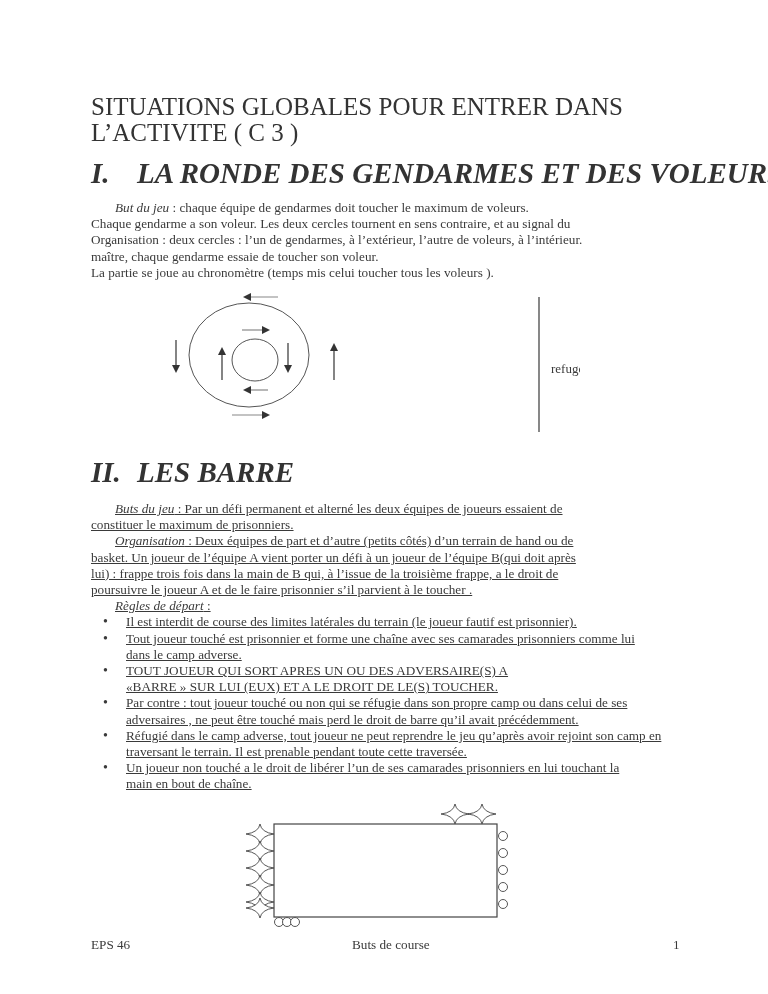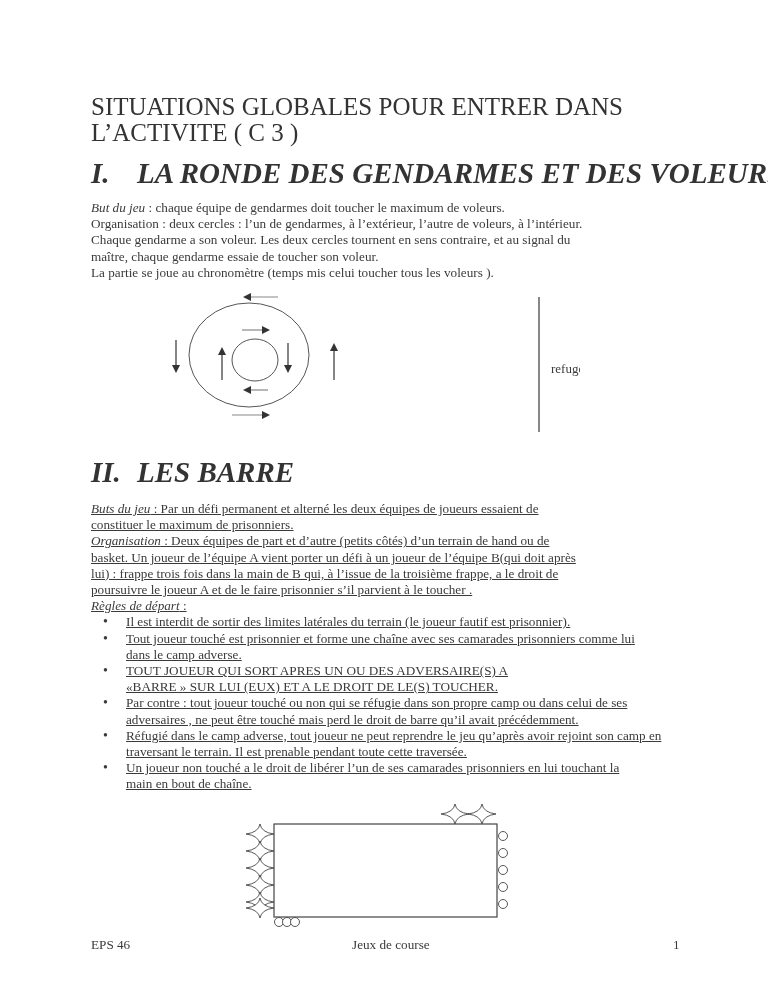--- a/index.html
+++ b/index.html
@@ -12,21 +12,21 @@
     .title {
       left: 91px; top: 94px; width: 600px;
       font-weight: normal; font-size: 25px; line-height: 26px; color: #333;
     }
     .h1 {
       left: 91px; top: 157px; font-size: 29px; font-weight: bold; font-style: italic; color: #333;
       white-space: nowrap;
     }
     .h1 .num { display: inline-block; width: 46px; }
     .para { font-size: 13.2px; line-height: 16.2px; color: #3a3a3a; }
-    .it { font-style: italic; }
+    .it { font-style: italic; margin-left: 24px; }
     .p1 { left: 91px; top: 200px; width: 640px; }
     .p1 div, .p2 div { white-space: nowrap; }
     .p2 { left: 91px; top: 501px; width: 640px; text-decoration: underline; }
     ul.rules {
       margin: 0; padding: 0; list-style: none;
     }
     ul.rules li { position: relative; padding-left: 35px; }
     ul.rules li::before {
       content: "\2022"; position: absolute; left: 12px; top: 0; font-size: 14px;
     }
@@ -40,22 +40,22 @@
   <div>SITUATIONS GLOBALES POUR ENTRER DANS</div>
   <div>L’ACTIVITE ( C 3 )</div>
 </div>
 
 <div class="abs h1">
   <span class="num">I.</span><span>LA RONDE DES GENDARMES ET DES VOLEURS</span>
 </div>
 
 <div class="abs para p1">
   <div><span class="it">But du jeu</span><span> : chaque équipe de gendarmes doit toucher le maximum de voleurs.</span></div>
+  <div>Chaque gendarme a son voleur. Les deux cercles tournent en sens contraire, et au signal du</div>
   <div>Organisation : deux cercles : l’un de gendarmes, à l’extérieur, l’autre de voleurs, à l’intérieur.</div>
-  <div>Chaque gendarme a son voleur. Les deux cercles tournent en sens contraire, et au signal du</div>
   <div>maître, chaque gendarme essaie de toucher son voleur.</div>
   <div>La partie se joue au chronomètre (temps mis celui toucher tous les voleurs ).</div>
 </div>
 
 <svg style="left:160px;top:285px;" width="420" height="155" viewBox="0 0 420 155">
   <defs>
     <marker id="ah" markerWidth="8" markerHeight="8" refX="6" refY="4" orient="auto" markerUnits="userSpaceOnUse">
       <path d="M0,0 L8,4 L0,8 z" fill="#333"></path>
     </marker>
   </defs>
@@ -79,21 +79,21 @@
 
 <div class="abs para p2">
   <div><span class="it">Buts du jeu</span><span> : Par un défi permanent et alterné les deux équipes de joueurs essaient de</span></div>
   <div>constituer le maximum de prisonniers.</div>
   <div><span class="it">Organisation</span><span> : Deux équipes de part et d’autre (petits côtés) d’un terrain de hand ou de</span></div>
   <div>basket. Un joueur de l’équipe A vient porter un défi à un joueur de l’équipe B(qui doit après</div>
   <div>lui) : frappe trois fois dans la main de B qui, à l’issue de la troisième frappe, a le droit de</div>
   <div>poursuivre le joueur A et de le faire prisonnier s’il parvient à le toucher .</div>
   <div><span class="it">Règles de départ</span><span> :</span></div>
   <ul class="rules" style="width:560px;">
-    <li>Il est interdit de sortir des limites latérales du terrain (le joueur fautif est prisonnier).</li>
+    <li>Il est interdit de course des limites latérales du terrain (le joueur fautif est prisonnier).</li>
     <li>Tout joueur touché est prisonnier et forme une chaîne avec ses camarades prisonniers comme lui dans le camp adverse.</li>
     <li style="width:420px;">TOUT JOUEUR QUI SORT APRES UN OU DES ADVERSAIRE(S) A «BARRE » SUR LUI (EUX) ET A LE DROIT DE LE(S) TOUCHER.</li>
     <li>Par contre : tout joueur touché ou non qui se réfugie dans son propre camp ou dans celui de ses adversaires , ne peut être touché mais perd le droit de barre qu’il avait précédemment.</li>
     <li style="width:580px;">Réfugié dans le camp adverse, tout joueur ne peut reprendre le jeu qu’après avoir rejoint son camp en traversant le terrain. Il est prenable pendant toute cette traversée.</li>
     <li style="width:520px;">Un joueur non touché a le droit de libérer l’un de ses camarades prisonniers en lui touchant la main en bout de chaîne.</li>
   </ul>
 </div>
 
 <svg style="left:235px;top:800px;" width="280" height="130" viewBox="0 0 280 130">
   <defs>
@@ -114,14 +114,14 @@
     <circle cx="268" cy="70" r="4.5"></circle>
     <circle cx="268" cy="87" r="4.5"></circle>
     <circle cx="268" cy="104" r="4.5"></circle>
     <circle cx="44" cy="122" r="4.5"></circle>
     <circle cx="52" cy="122" r="4.5"></circle>
     <circle cx="60" cy="122" r="4.5"></circle>
   </g>
 </svg>
 
 <div class="abs para footer" style="left:91px;">EPS 46</div>
-<div class="abs para footer" style="left:352px;">Jeux de course</div>
+<div class="abs para footer" style="left:352px;">Buts de course</div>
 <div class="abs para footer" style="left:673px;">1</div>
 
 </body></html>

